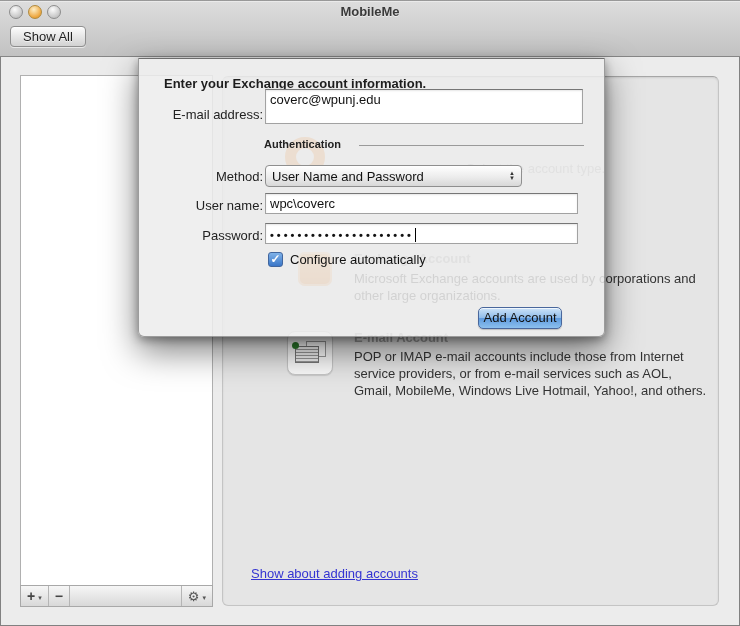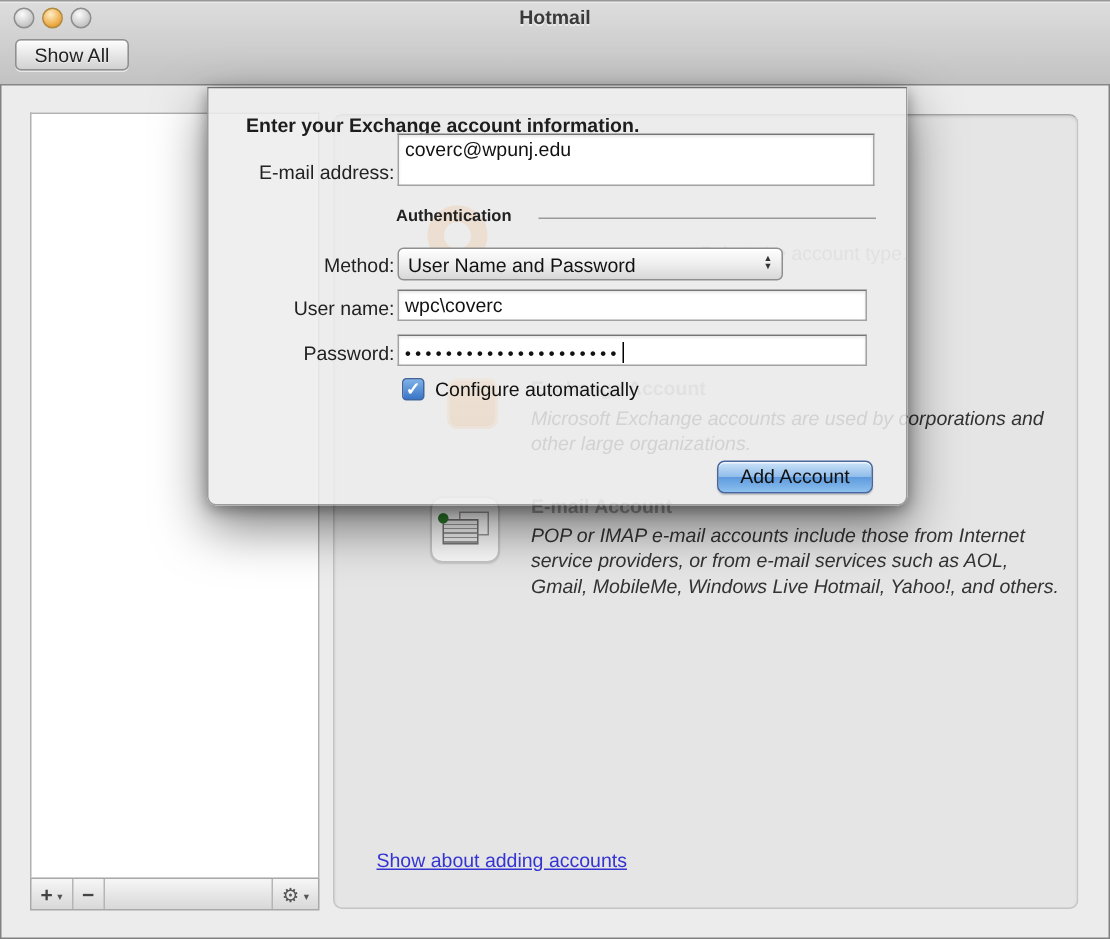--- a/index.html
+++ b/index.html
@@ -70,21 +70,21 @@
   .pane-subtitle{
     position:absolute;right:113px;top:84px;font-size:13px;color:#9a9a9a;white-space:nowrap;
   }
   .row-icon-exchange{
     position:absolute;left:75px;top:175px;width:34px;height:34px;border-radius:7px;
     background:linear-gradient(#f3a74f,#e0781c);box-shadow:inset 0 0 0 2px rgba(255,255,255,0.35);
   }
   .row-title{position:absolute;font-size:13px;font-weight:bold;color:#9a9a9a;white-space:nowrap;}
   .row-title.r1{left:131px;top:174px;}
   .row-title.r2{left:131px;top:253px;}
-  .row-desc{position:absolute;font-size:13px;color:#333;line-height:17px;font-style:italic;}
+  .row-desc{position:absolute;font-size:13px;color:#333;line-height:17px;}
   .row-desc.r1{left:131px;top:193px;width:352px;}
   .row-desc.r2{left:131px;top:271px;width:358px;}
   .row-icon-mail{
     position:absolute;left:64px;top:254px;width:46px;height:44px;border-radius:8px;
     background:#fafafa;border:1px solid #c6c6c6;box-shadow:0 1px 1px rgba(0,0,0,0.12);
   }
   .mail-back{position:absolute;left:18px;top:9px;width:20px;height:16px;background:#fff;border:1px solid #9a9a9a;}
   .mail-front{position:absolute;left:7px;top:14px;width:24px;height:17px;background:#f2f2f2;border:1px solid #777;
     background-image:repeating-linear-gradient(#f2f2f2 0 2px,#9a9a9a 2px 3px);}
   .mail-dot{position:absolute;left:4px;top:10px;width:7px;height:7px;border-radius:50%;background:#2c7a2c;}
@@ -131,35 +131,35 @@
   .btn{
     position:absolute;top:248px;height:22px;border-radius:5px;text-align:center;
     font-size:13px;line-height:20px;color:#111;
   }
   .btn.cancel{
     left:219px;width:90px;border:1px solid #8d8d8d;
     background:linear-gradient(#ffffff,#ececec 50%,#d6d6d6);
     box-shadow:inset 0 1px 0 #fff;
   }
   .btn.add{
-    left:339px;width:104px;border:1px solid #49679c;
+    left:339px;width:84px;border:1px solid #49679c;
     background:linear-gradient(#cde3f8,#8fbcea 50%,#5e9ade 51%,#8cc0ee);
     box-shadow:inset 0 1px 0 rgba(255,255,255,0.7), 0 1px 1px rgba(0,0,0,0.2);
   }
 </style>
 </head>
 <body>
 
 <div class="window">
 
   <div class="chrome">
     <div class="traffic close"></div>
     <div class="traffic minimize"></div>
     <div class="traffic zoom"></div>
-    <div class="win-title">Hotmail</div>
+    <div class="win-title">MobileMe</div>
     <div class="showall">Show All</div>
   </div>
 
   <div class="side-list"></div>
   <div class="side-bar">
     <div class="seg">
       <span class="plus">+</span>
       <span class="caret">▾</span>
     </div>
     <div class="seg">

